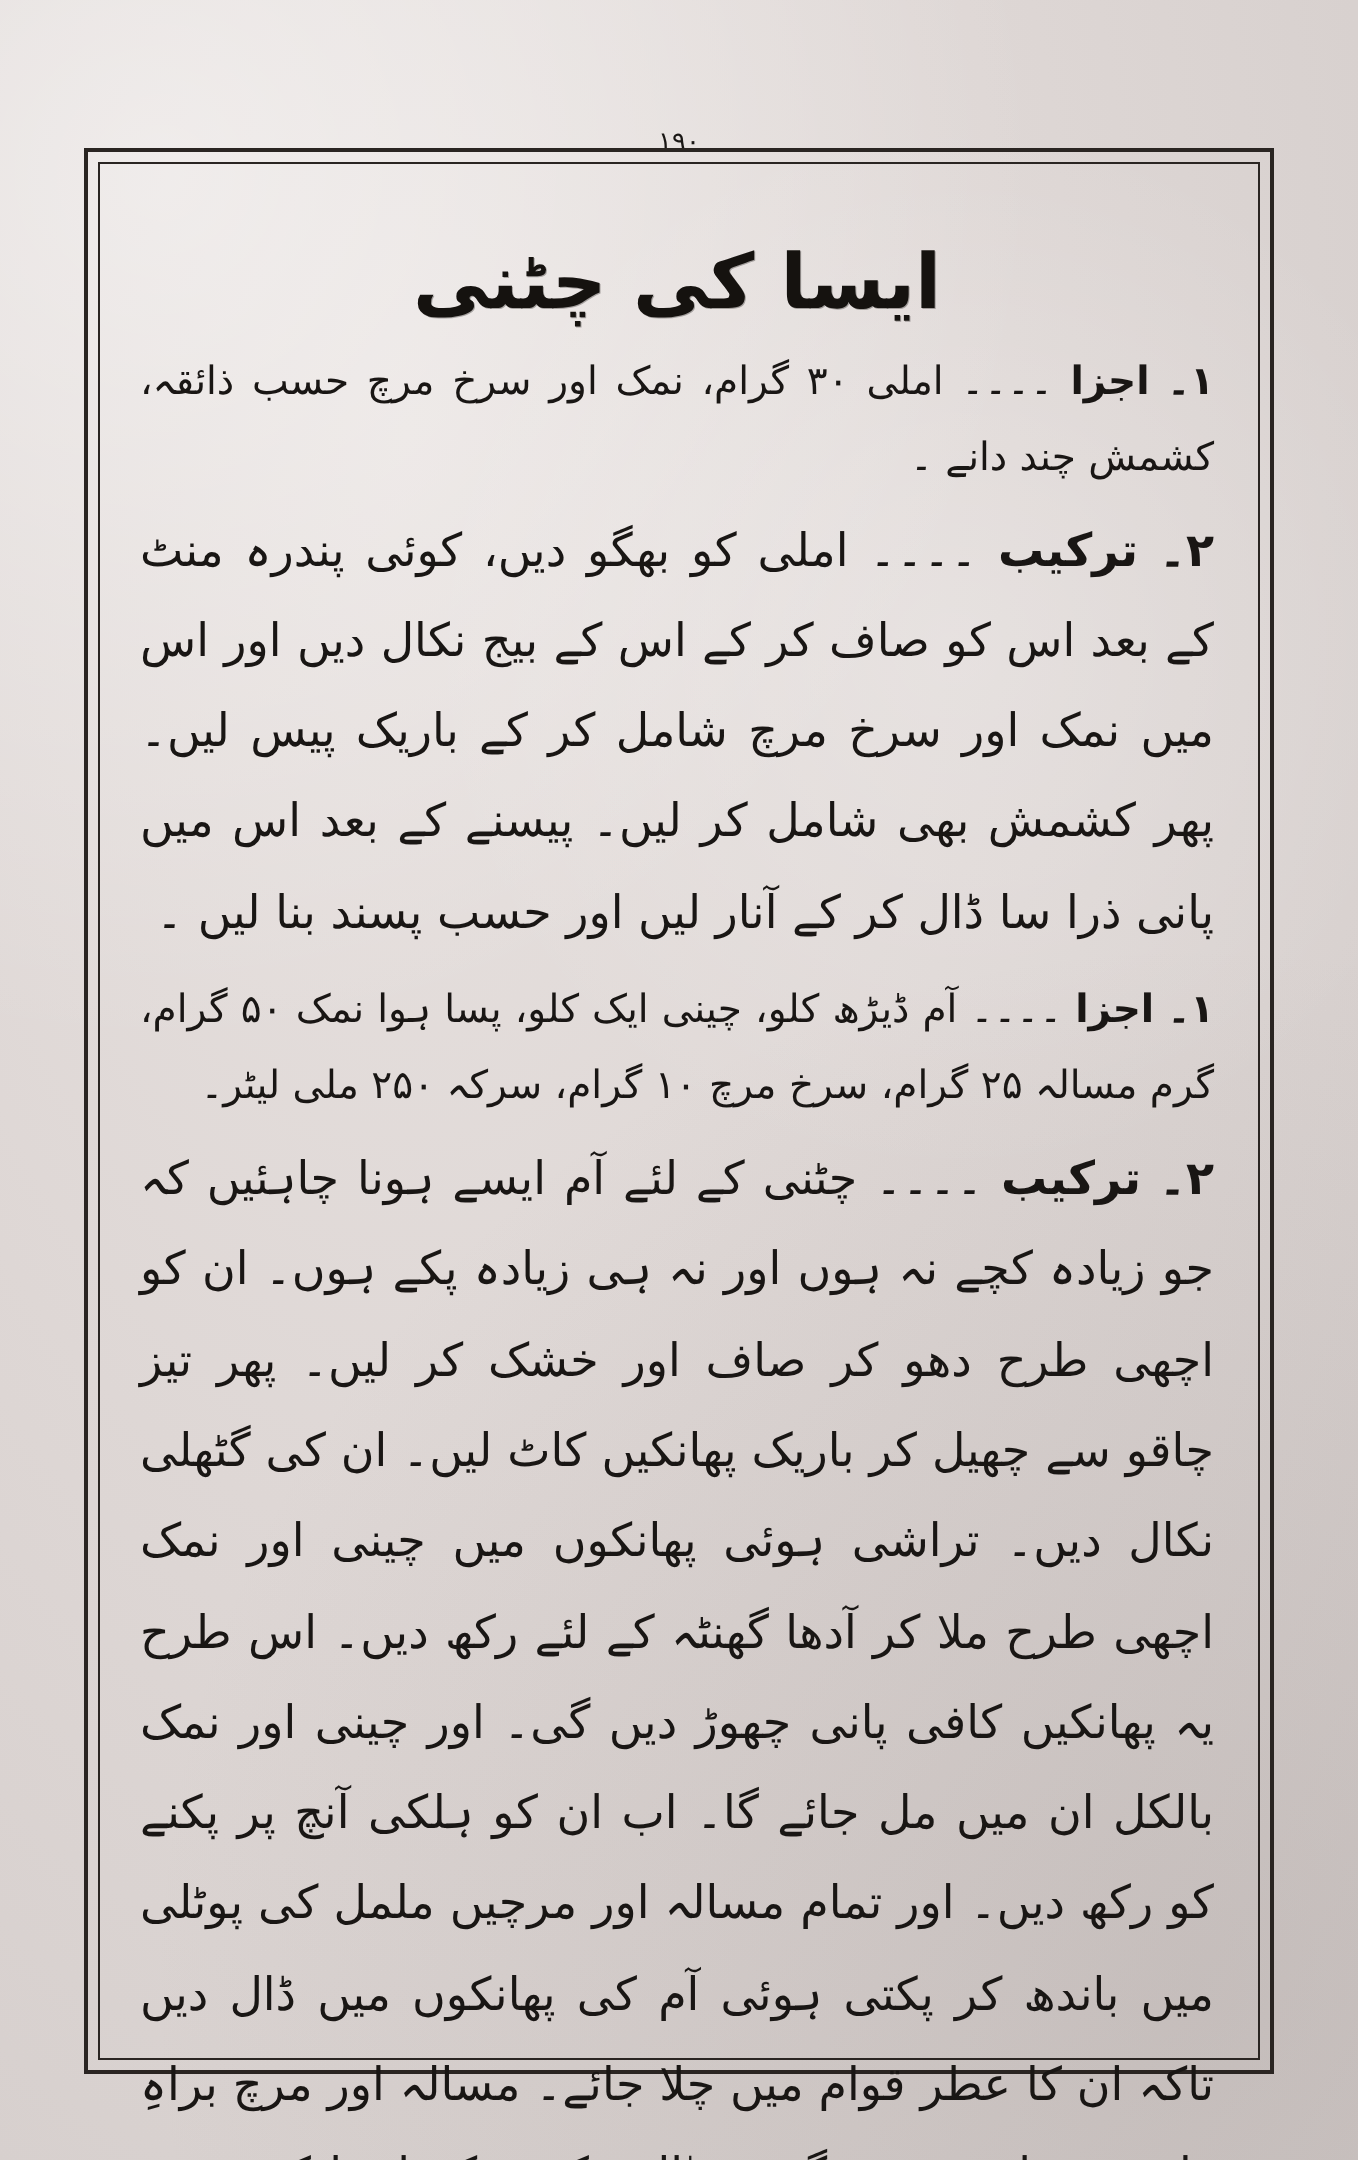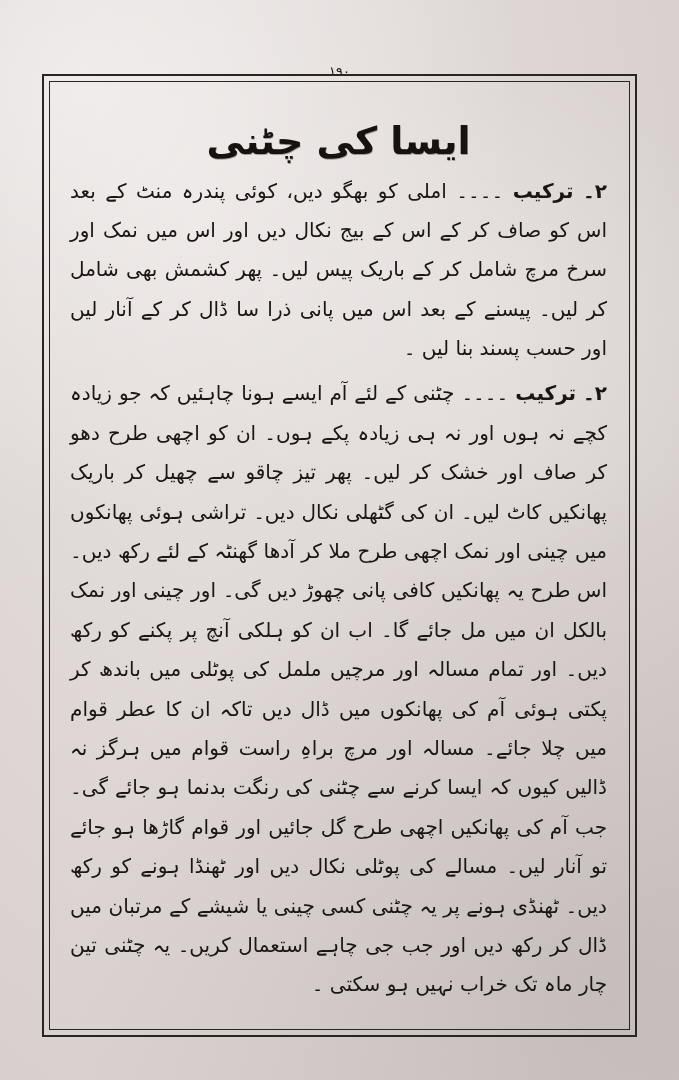--- a/index.html
+++ b/index.html
@@ -118,21 +118,21 @@
   .block {
     margin-bottom: 6px;
   }
 
   .ingredients {
     font-size: 19.5px;
     line-height: 1.95;
   }
 
   .method {
-    font-size: 20px;
+    font-size: 23px;
     line-height: 1.97;
   }
 
   
   .content, .page-number {
     filter: contrast(1.04) saturate(0.95);
   }
 </style>
 </head>
 <body>
@@ -142,31 +142,47 @@
   <div class="page-number urdu">۱۹۰</div>
 
   <div class="frame-outer">
     <div class="frame-inner"></div>
   </div>
 
   <div class="content urdu">
 
     <h1 class="heading">ایسا کی چٹنی</h1>
 
+    <div class="block">
+      <p class="para ingredients">
+        <span class="num">۱۔</span>
+        <span class="lbl">اجزا</span>
+        <span class="dash">۔۔۔۔</span>
+        <span>املی ۳۰ گرام، نمک اور سرخ مرچ حسب ذائقہ، کشمش چند دانے ۔</span>
+      </p>
+    </div>
 
     <div class="block">
       <p class="para method">
         <span class="num">۲۔</span>
         <span class="lbl">ترکیب</span>
         <span class="dash">۔۔۔۔</span>
         <span>املی کو بھگو دیں، کوئی پندرہ منٹ کے بعد اس کو صاف کر کے اس کے بیج نکال دیں اور اس میں نمک اور سرخ مرچ شامل کر کے باریک پیس لیں۔ پھر کشمش بھی شامل کر لیں۔ پیسنے کے بعد اس میں پانی ذرا سا ڈال کر کے آنار لیں اور حسب پسند بنا لیں ۔</span>
       </p>
     </div>
 
 
+    <div class="block">
+      <p class="para ingredients">
+        <span class="num">۱۔</span>
+        <span class="lbl">اجزا</span>
+        <span class="dash">۔۔۔۔</span>
+        <span>آم ڈیڑھ کلو، چینی ایک کلو، پسا ہوا نمک ۵۰ گرام، گرم مسالہ ۲۵ گرام، سرخ مرچ ۱۰ گرام، سرکہ ۲۵۰ ملی لیٹر۔</span>
+      </p>
+    </div>
 
     <div class="block">
       <p class="para method">
         <span class="num">۲۔</span>
         <span class="lbl">ترکیب</span>
         <span class="dash">۔۔۔۔</span>
         <span>چٹنی کے لئے آم ایسے ہونا چاہئیں کہ جو زیادہ کچے نہ ہوں اور نہ ہی زیادہ پکے ہوں۔ ان کو اچھی طرح دھو کر صاف اور خشک کر لیں۔ پھر تیز چاقو سے چھیل کر باریک پھانکیں کاٹ لیں۔ ان کی گٹھلی نکال دیں۔ تراشی ہوئی پھانکوں میں چینی اور نمک اچھی طرح ملا کر آدھا گھنٹہ کے لئے رکھ دیں۔ اس طرح یہ پھانکیں کافی پانی چھوڑ دیں گی۔ اور چینی اور نمک بالکل ان میں مل جائے گا۔ اب ان کو ہلکی آنچ پر پکنے کو رکھ دیں۔ اور تمام مسالہ اور مرچیں ململ کی پوٹلی میں باندھ کر پکتی ہوئی آم کی پھانکوں میں ڈال دیں تاکہ ان کا عطر قوام میں چلا جائے۔ مسالہ اور مرچ براہِ راست قوام میں ہرگز نہ ڈالیں کیوں کہ ایسا کرنے سے چٹنی کی رنگت بدنما ہو جائے گی۔ جب آم کی پھانکیں اچھی طرح گل جائیں اور قوام گاڑھا ہو جائے تو آنار لیں۔ مسالے کی پوٹلی نکال دیں اور ٹھنڈا ہونے کو رکھ دیں۔ ٹھنڈی ہونے پر یہ چٹنی کسی چینی یا شیشے کے مرتبان میں ڈال کر رکھ دیں اور جب جی چاہے استعمال کریں۔ یہ چٹنی تین چار ماہ تک خراب نہیں ہو سکتی ۔</span>
       </p>
     </div>
 

